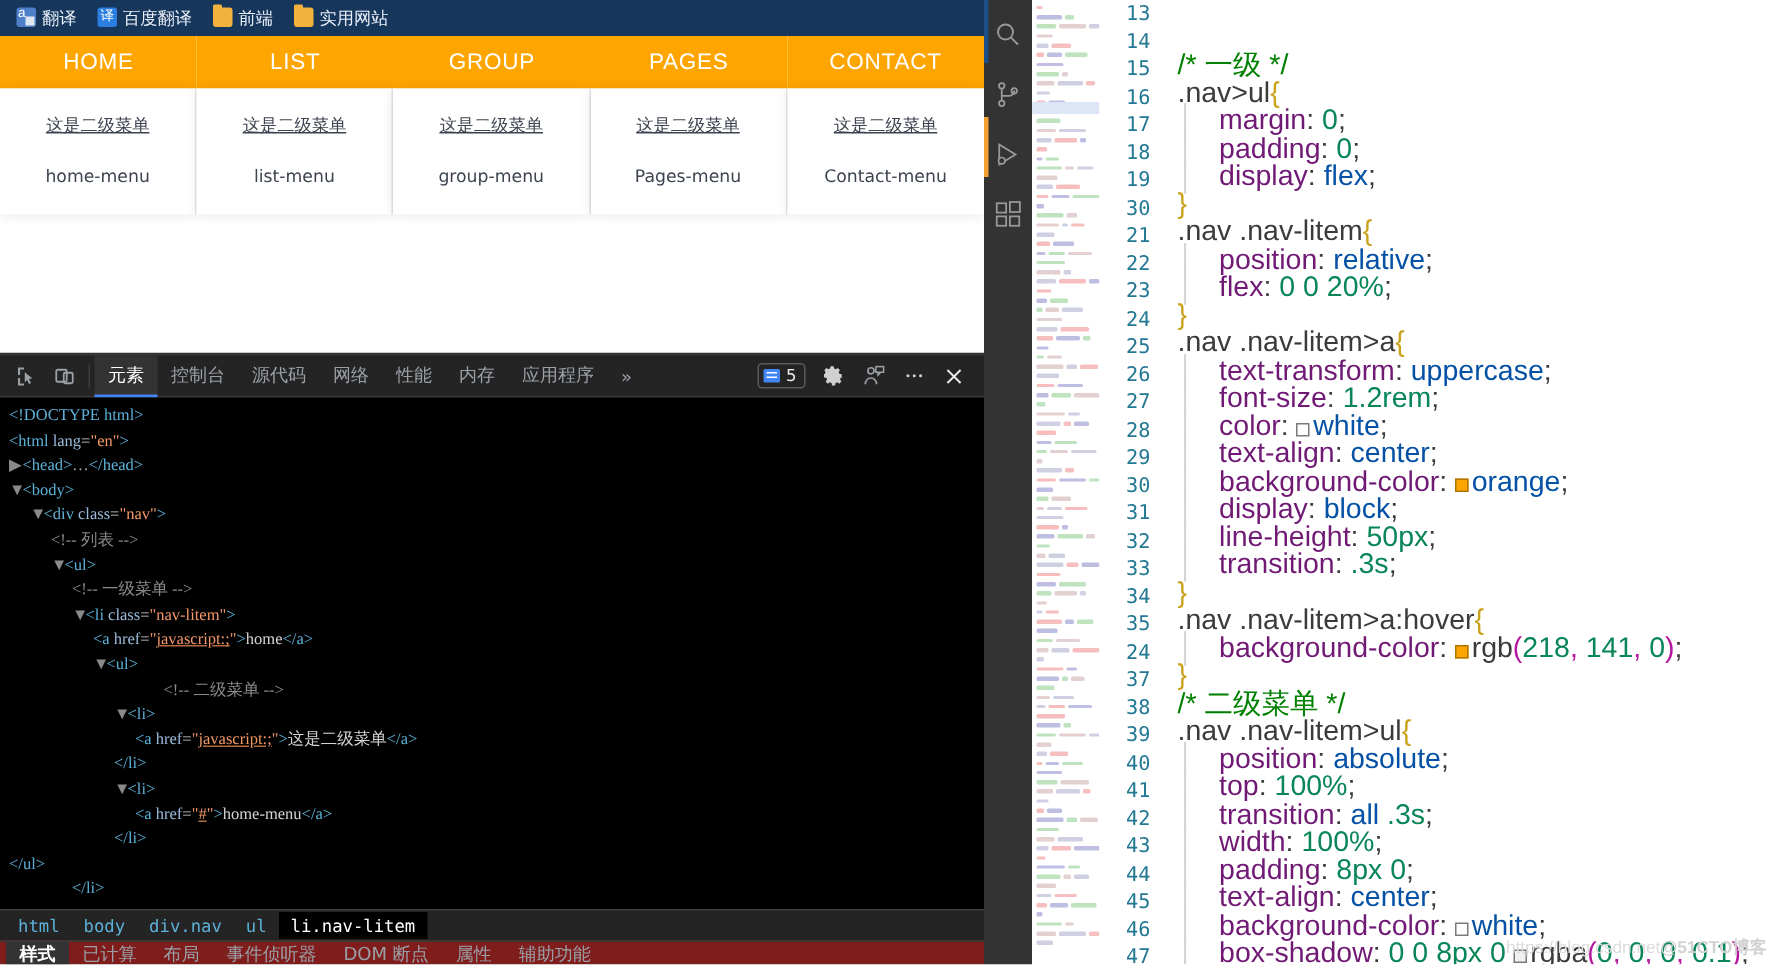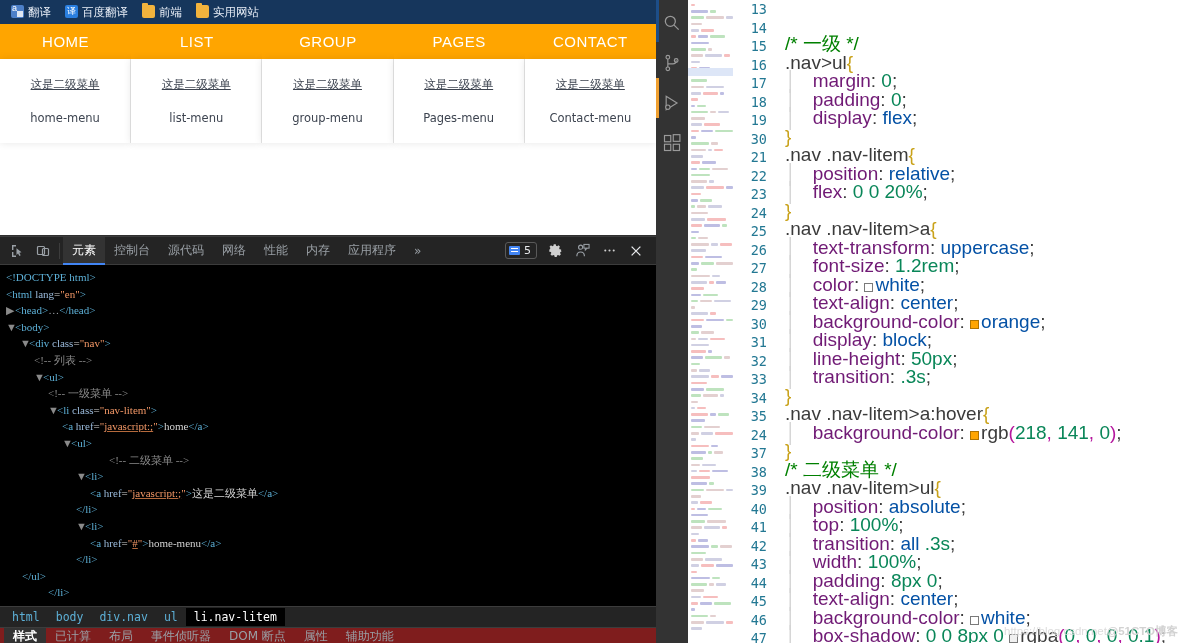--- a/index.html
+++ b/index.html
@@ -286,21 +286,21 @@
           <div class="dom-line" style="padding-left: 48px;"><span class="tw">▼</span><span class="tag">&lt;li</span> <span class="attr">class</span><span class="eq">=</span><span class="val">"nav-litem"</span><span class="tag">&gt;</span></div>
           <div class="dom-line" style="padding-left: 62px;"><span class="tag">&lt;a</span> <span class="attr">href</span><span class="eq">=</span><span class="val">"</span><span class="val-link">javascript:;</span><span class="val">"</span><span class="tag">&gt;</span><span class="txt">home</span><span class="tag">&lt;/a&gt;</span></div>
           <div class="dom-line" style="padding-left: 62px;"><span class="tw">▼</span><span class="tag">&lt;ul&gt;</span></div>
           <div class="dom-line" style="padding-left: 76px; margin-left: 33px;"><span class="cmt">&lt;!-- 二级菜单 --&gt;</span></div>
           <div class="dom-line" style="padding-left: 76px;"><span class="tw">▼</span><span class="tag">&lt;li&gt;</span></div>
           <div class="dom-line" style="padding-left: 90px;"><span class="tag">&lt;a</span> <span class="attr">href</span><span class="eq">=</span><span class="val">"</span><span class="val-link">javascript:;</span><span class="val">"</span><span class="tag">&gt;</span><span class="txt">这是二级菜单</span><span class="tag">&lt;/a&gt;</span></div>
           <div class="dom-line" style="padding-left: 76px;"><span class="tag">&lt;/li&gt;</span></div>
           <div class="dom-line" style="padding-left: 76px;"><span class="tw">▼</span><span class="tag">&lt;li&gt;</span></div>
           <div class="dom-line" style="padding-left: 90px;"><span class="tag">&lt;a</span> <span class="attr">href</span><span class="eq">=</span><span class="val">"</span><span class="val-link">#</span><span class="val">"</span><span class="tag">&gt;</span><span class="txt">home-menu</span><span class="tag">&lt;/a&gt;</span></div>
           <div class="dom-line" style="padding-left: 76px;"><span class="tag">&lt;/li&gt;</span></div>
-          <div class="dom-line" style=" margin-left: 16px;"><span class="tag">&lt;/ul&gt;</span></div>
+          <div class="dom-line" style=""><span class="tag">&lt;/ul&gt;</span></div>
           <div class="dom-line" style="padding-left: 48px;"><span class="tag">&lt;/li&gt;</span></div>
         </div>
 
       <div class="crumbs" id="crumbs">
           <span class="crumb">html</span>
           <span class="crumb">body</span>
           <span class="crumb">div.nav</span>
           <span class="crumb">ul</span>
           <span class="crumb active">li.nav-litem</span>
         </div>

